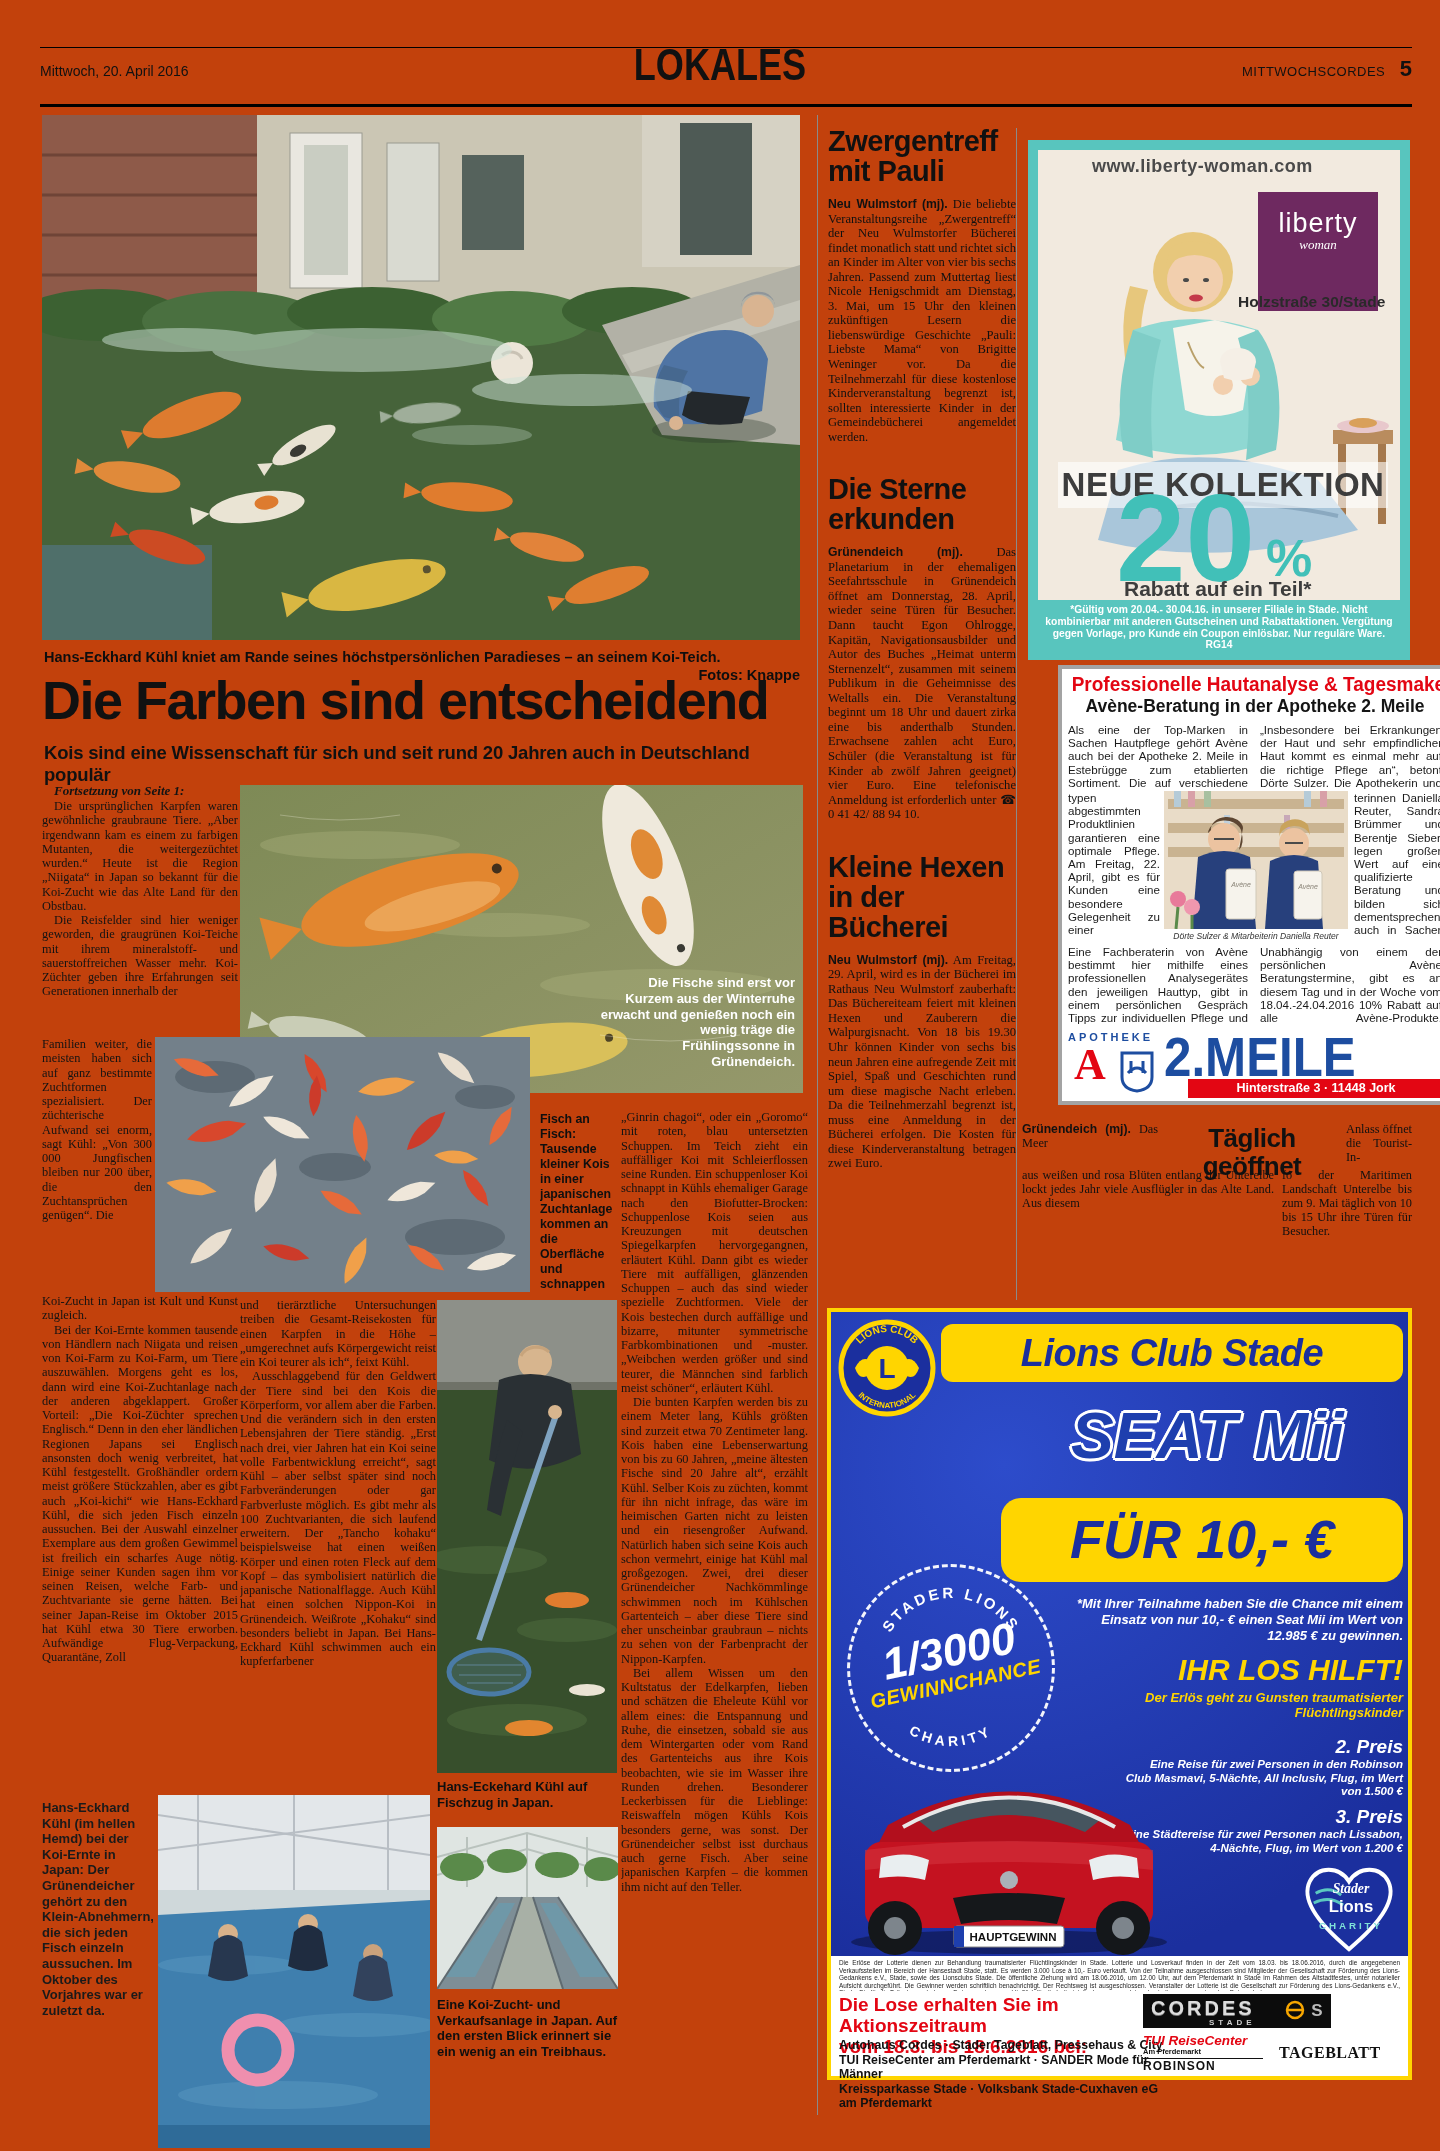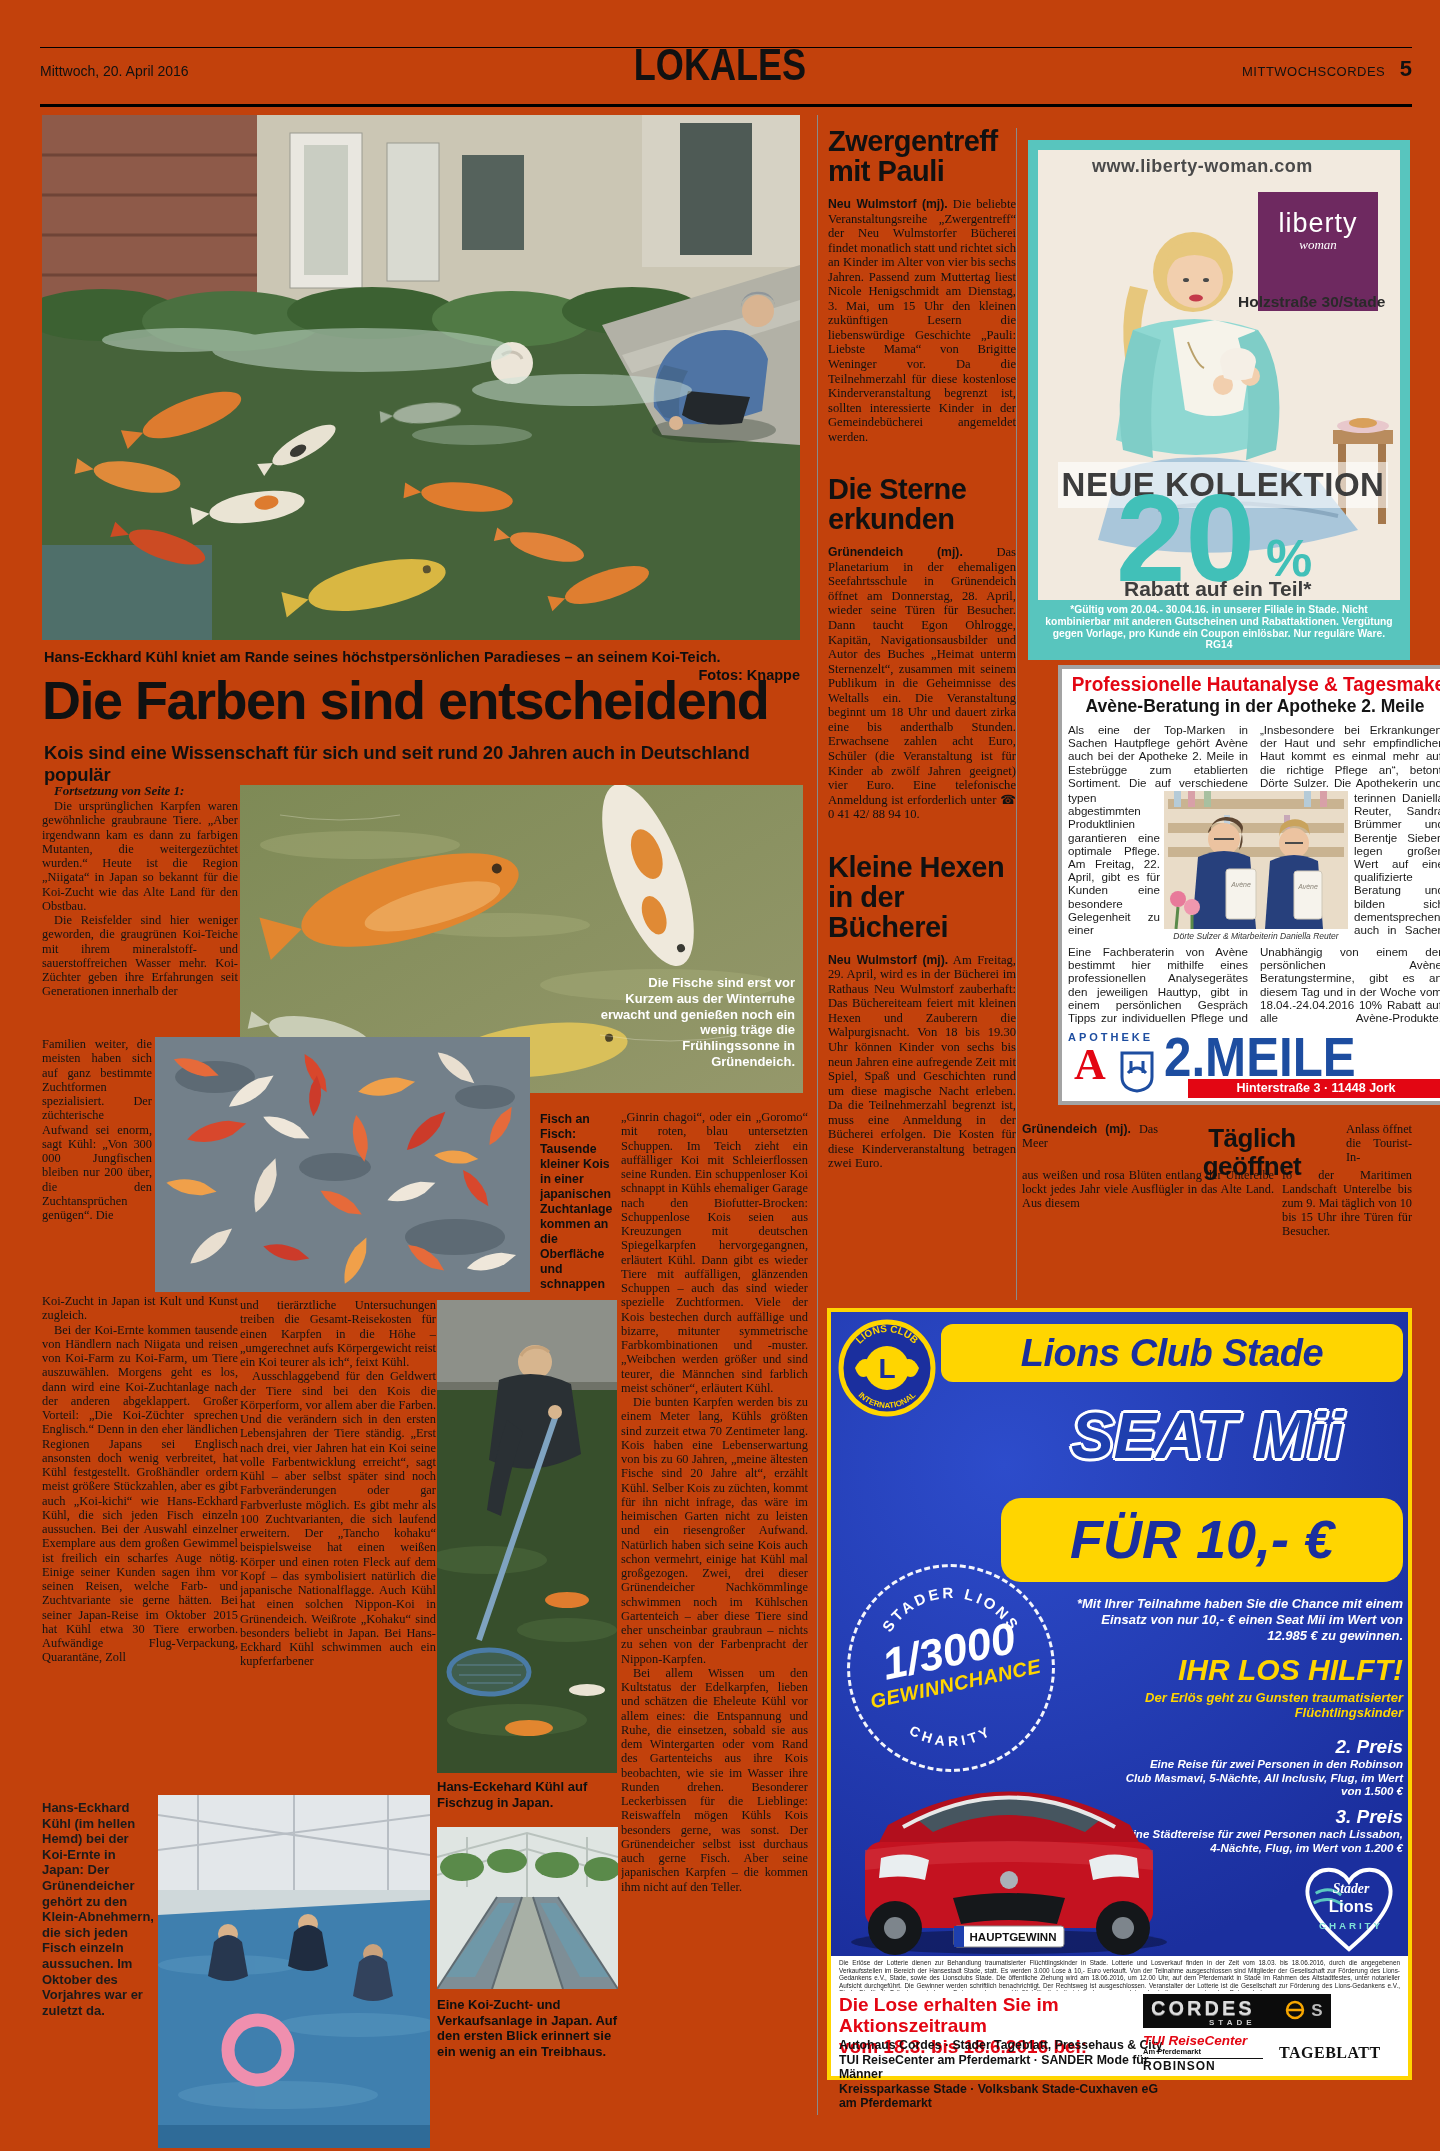--- a/index.html
+++ b/index.html
@@ -199,21 +199,21 @@
   <div class="abs lead-cap" style="left:44px;top:648px;width:756px;">
     <span>Hans-Eckhard Kühl kniet am Rande seines höchstpersönlichen Paradieses – an seinem Koi-Teich.</span>
     <span style="float:right;">Fotos: Knappe</span>
   </div>
 
   <h1 class="abs headline" style="left:42px;top:672px;margin:0;">Die Farben sind entscheidend</h1>
   <div class="abs subhead" style="left:44px;top:742px;width:760px;">Kois sind eine Wissenschaft für sich und seit rund 20 Jahren auch in Deutschland populär</div>
 
   <div class="abs bodytxt clip" style="left:42px;top:783px;width:196px;height:252px;">
     <p class="contnote">Fortsetzung von Seite 1:</p>
-    <p>Die ursprünglichen Karpfen waren gewöhnliche graubraune Tiere. „Aber irgendwann kam es dann zu farbigen Mutanten, die weitergezüchtet wurden.“ Heute ist die Region „Niigata“ in Japan so bekannt für die Koi-Zucht wie das Alte Land für den Obstbau.</p>
+    <p>Die ursprünglichen Karpfen waren gewöhnliche graubraune Tiere. „Aber irgendwann kam es einem zu farbigen Mutanten, die weitergezüchtet wurden.“ Heute ist die Region „Niigata“ in Japan so bekannt für die Koi-Zucht wie das Alte Land für den Obstbau.</p>
     <p>Die Reisfelder sind hier weniger geworden, die graugrünen Koi-Teiche mit ihrem mineralstoff- und sauerstoffreichen Wasser mehr. Koi-Züchter geben ihre Erfahrungen seit Generationen innerhalb der</p>
   </div>
   <div class="abs bodytxt clip" style="left:42px;top:1037px;width:110px;height:254px;">
     <p class="noind">Familien weiter, die meisten haben sich auf ganz bestimmte Zuchtformen spezialisiert. Der züchterische Aufwand sei enorm, sagt Kühl: „Von 300 000 Jungfischen bleiben nur 200 über, die den Zuchtansprüchen genügen“. Die</p>
   </div>
   <div class="abs bodytxt clip" style="left:42px;top:1294px;width:196px;height:502px;">
     <p class="noind">Koi-Zucht in Japan ist Kult und Kunst zugleich.</p>
     <p>Bei der Koi-Ernte kommen tausende von Händlern nach Niigata und reisen von Koi-Farm zu Koi-Farm, um Tiere auszuwählen. Morgens geht es los, dann wird eine Koi-Zuchtanlage nach der anderen abgeklappert. Großer Vorteil: „Die Koi-Züchter sprechen Englisch.“ Denn in den eher ländlichen Regionen Japans sei Englisch ansonsten doch wenig verbreitet, hat Kühl festgestellt. Großhändler ordern meist größere Stückzahlen, aber es gibt auch „Koi-kichi“ wie Hans-Eckhard Kühl, die sich jeden Fisch einzeln aussuchen. Bei der Auswahl einzelner Exemplare aus dem großen Gewimmel ist freilich ein scharfes Auge nötig. Einige seiner Kunden sagen ihm vor seinen Reisen, welche Farb- und Zuchtvariante sie gerne hätten. Bei seiner Japan-Reise im Oktober 2015 hat Kühl etwa 30 Tiere erworben. Aufwändige Flug-Verpackung, Quarantäne, Zoll</p>
   </div>
   <div class="abs bodytxt clip" style="left:240px;top:1298px;width:196px;height:480px;">

